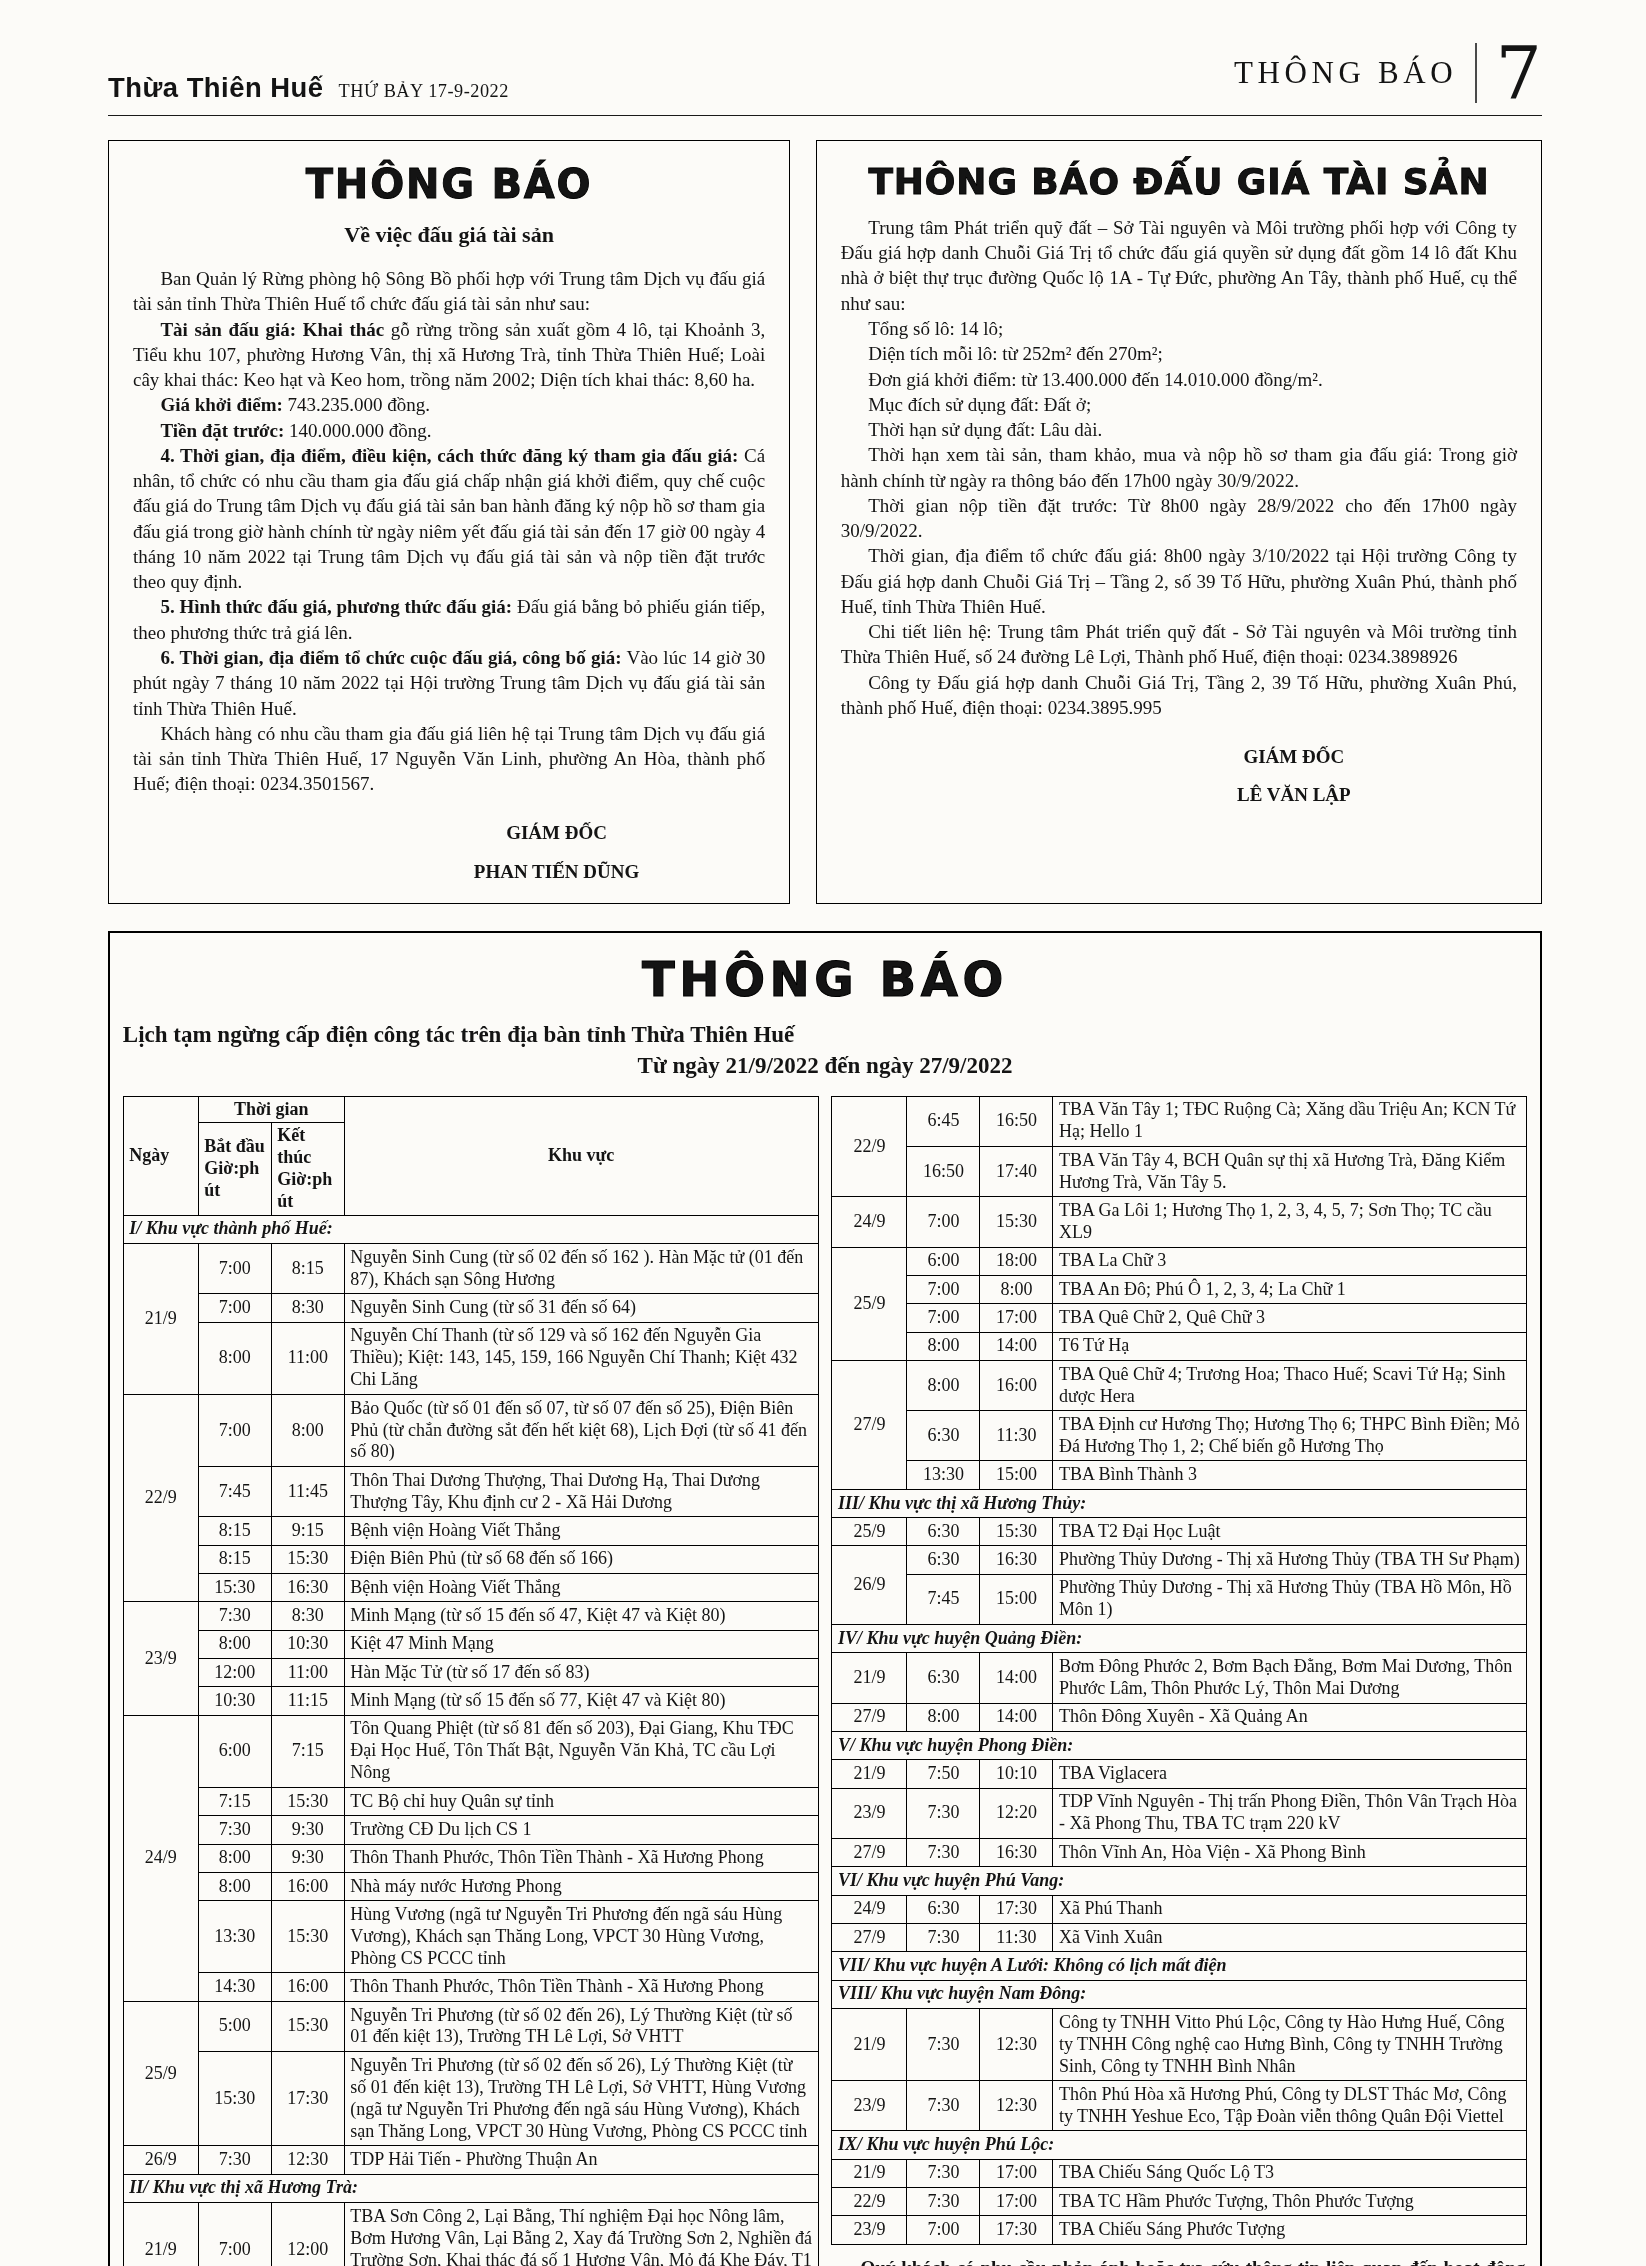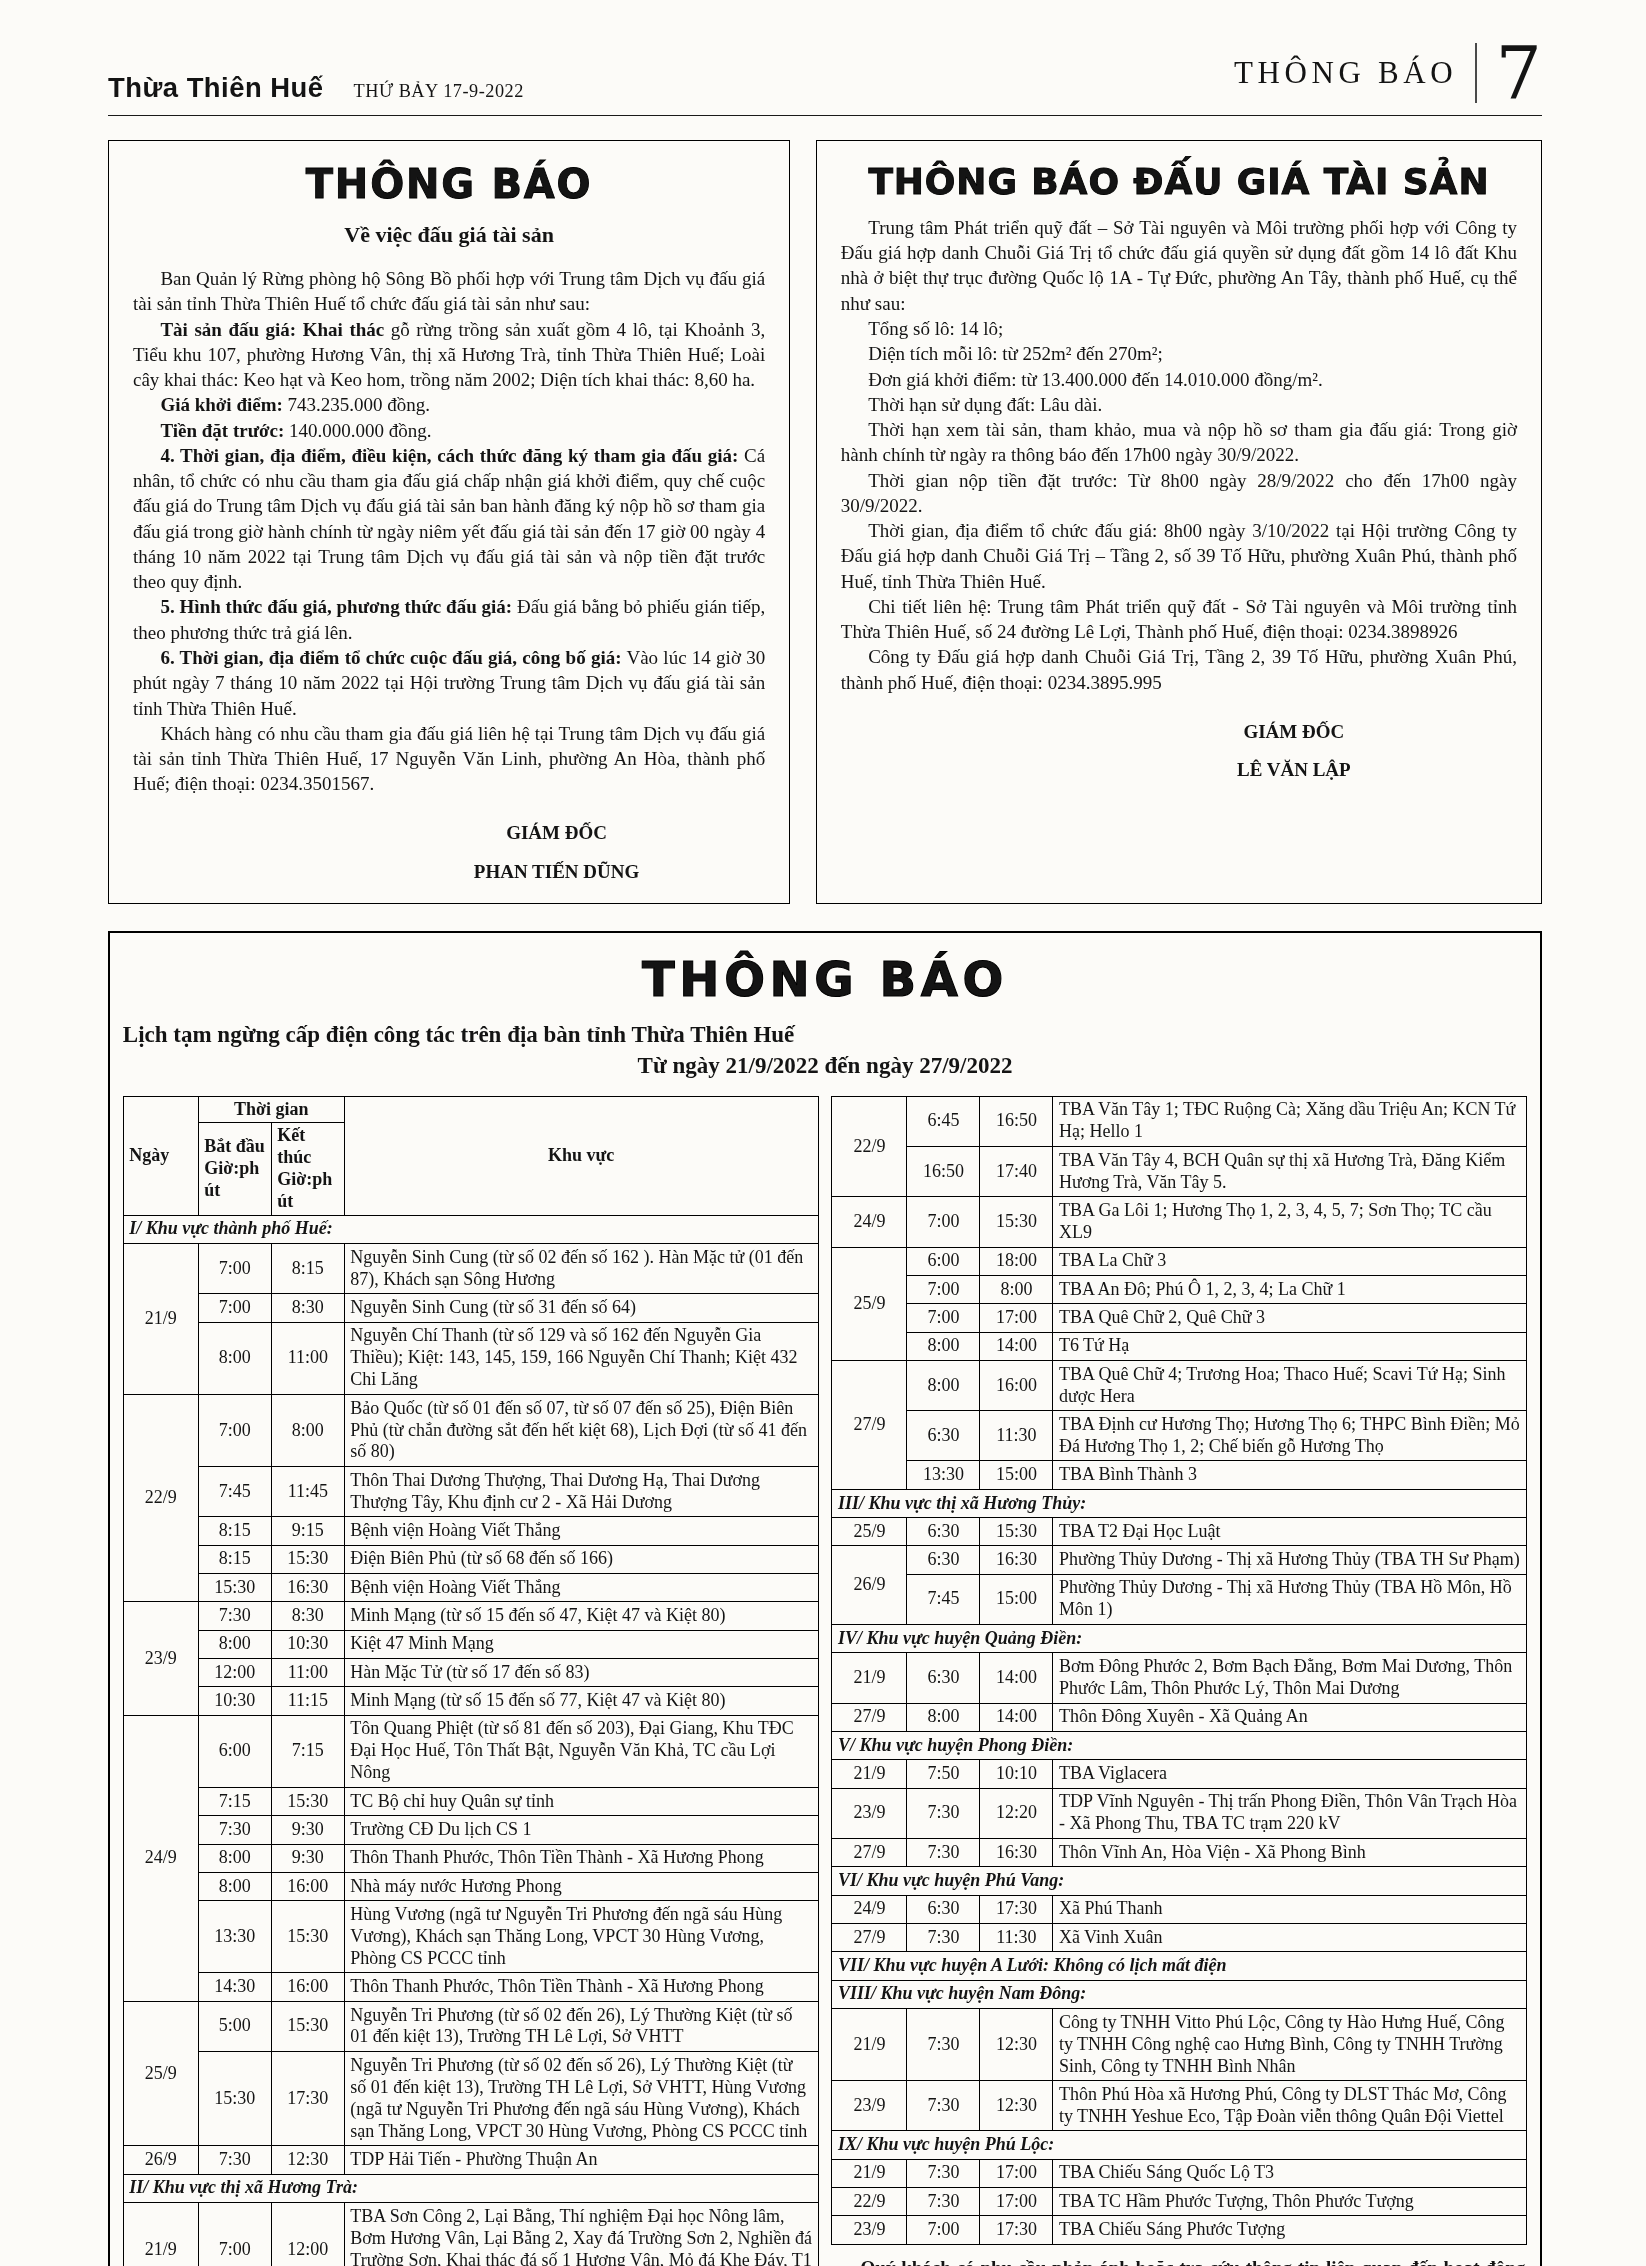--- a/index.html
+++ b/index.html
@@ -6,21 +6,21 @@
   body{
     width:1647px;height:2267px;overflow:hidden;
     background:#fcfbf8;color:#141414;
     font-family:"Liberation Serif",serif;
   }
   .page{width:100%;height:100%;box-sizing:border-box;padding:42px 105px 37px 108px}
 
   
   .topbar{display:flex;justify-content:space-between;align-items:flex-end;
           padding-bottom:11px;border-bottom:1.8px solid #1a1a1a}
-  .mast{display:flex;align-items:baseline;gap:30px}
+  .mast{display:flex;align-items:baseline;gap:15px}
   .mast-name{font-family:"Liberation Sans",sans-serif;font-weight:bold;font-size:27.4px;letter-spacing:0.5px}
   .dateline{font-size:18.3px;letter-spacing:0.5px}
   .head-right{display:flex;align-items:center;gap:18.3px}
   .section-label{font-size:31px;letter-spacing:4.6px}
   .vline{width:1.8px;height:60px;background:#4a4a4a}
   .pagenum{font-size:73px;line-height:.85;font-family:"DejaVu Serif",serif}
 
   
   .boxes{display:flex;gap:25.6px;margin-top:24px;align-items:stretch}
   .notice{border:1.8px solid #000;padding:18.3px 24px 20px;box-sizing:border-box;
@@ -99,20 +99,21 @@
       </div>
     </section>
 
     <section class="notice nright">
       <h1 class="ntitle">THÔNG BÁO ĐẤU GIÁ TÀI SẢN</h1>
       <div class="nbody">
           <p class="para"><span>Trung tâm Phát triển quỹ đất – Sở Tài nguyên và Môi trường phối hợp với Công ty Đấu giá hợp danh Chuỗi Giá Trị tổ chức đấu giá quyền sử dụng đất gồm 14 lô đất Khu nhà ở biệt thự trục đường Quốc lộ 1A - Tự Đức, phường An Tây, thành phố Huế, cụ thể như sau:</span></p>
           <p class="para"><span>Tổng số lô: 14 lô;</span></p>
           <p class="para"><span>Diện tích mỗi lô: từ 252m² đến 270m²;</span></p>
           <p class="para"><span>Đơn giá khởi điểm: từ 13.400.000 đến 14.010.000 đồng/m².</span></p>
+          <p class="para"><span>Mục đích sử dụng đất: Đất ở;</span></p>
           <p class="para"><span>Thời hạn sử dụng đất: Lâu dài.</span></p>
           <p class="para"><span>Thời hạn xem tài sản, tham khảo, mua và nộp hồ sơ tham gia đấu giá: Trong giờ hành chính từ ngày ra thông báo đến 17h00 ngày 30/9/2022.</span></p>
           <p class="para"><span>Thời gian nộp tiền đặt trước: Từ 8h00 ngày 28/9/2022 cho đến 17h00 ngày 30/9/2022.</span></p>
           <p class="para"><span>Thời gian, địa điểm tổ chức đấu giá: 8h00 ngày 3/10/2022 tại Hội trường Công ty Đấu giá hợp danh Chuỗi Giá Trị – Tầng 2, số 39 Tố Hữu, phường Xuân Phú, thành phố Huế, tỉnh Thừa Thiên Huế.</span></p>
           <p class="para"><span>Chi tiết liên hệ: Trung tâm Phát triển quỹ đất - Sở Tài nguyên và Môi trường tỉnh Thừa Thiên Huế, số 24 đường Lê Lợi, Thành phố Huế, điện thoại: 0234.3898926</span></p>
           <p class="para"><span>Công ty Đấu giá hợp danh Chuỗi Giá Trị, Tầng 2, 39 Tố Hữu, phường Xuân Phú, thành phố Huế, điện thoại: 0234.3895.995</span></p>
         </div>
       <div class="sig">
         <div class="sig-role">GIÁM ĐỐC</div>
         <div class="sig-name">LÊ VĂN LẬP</div>

